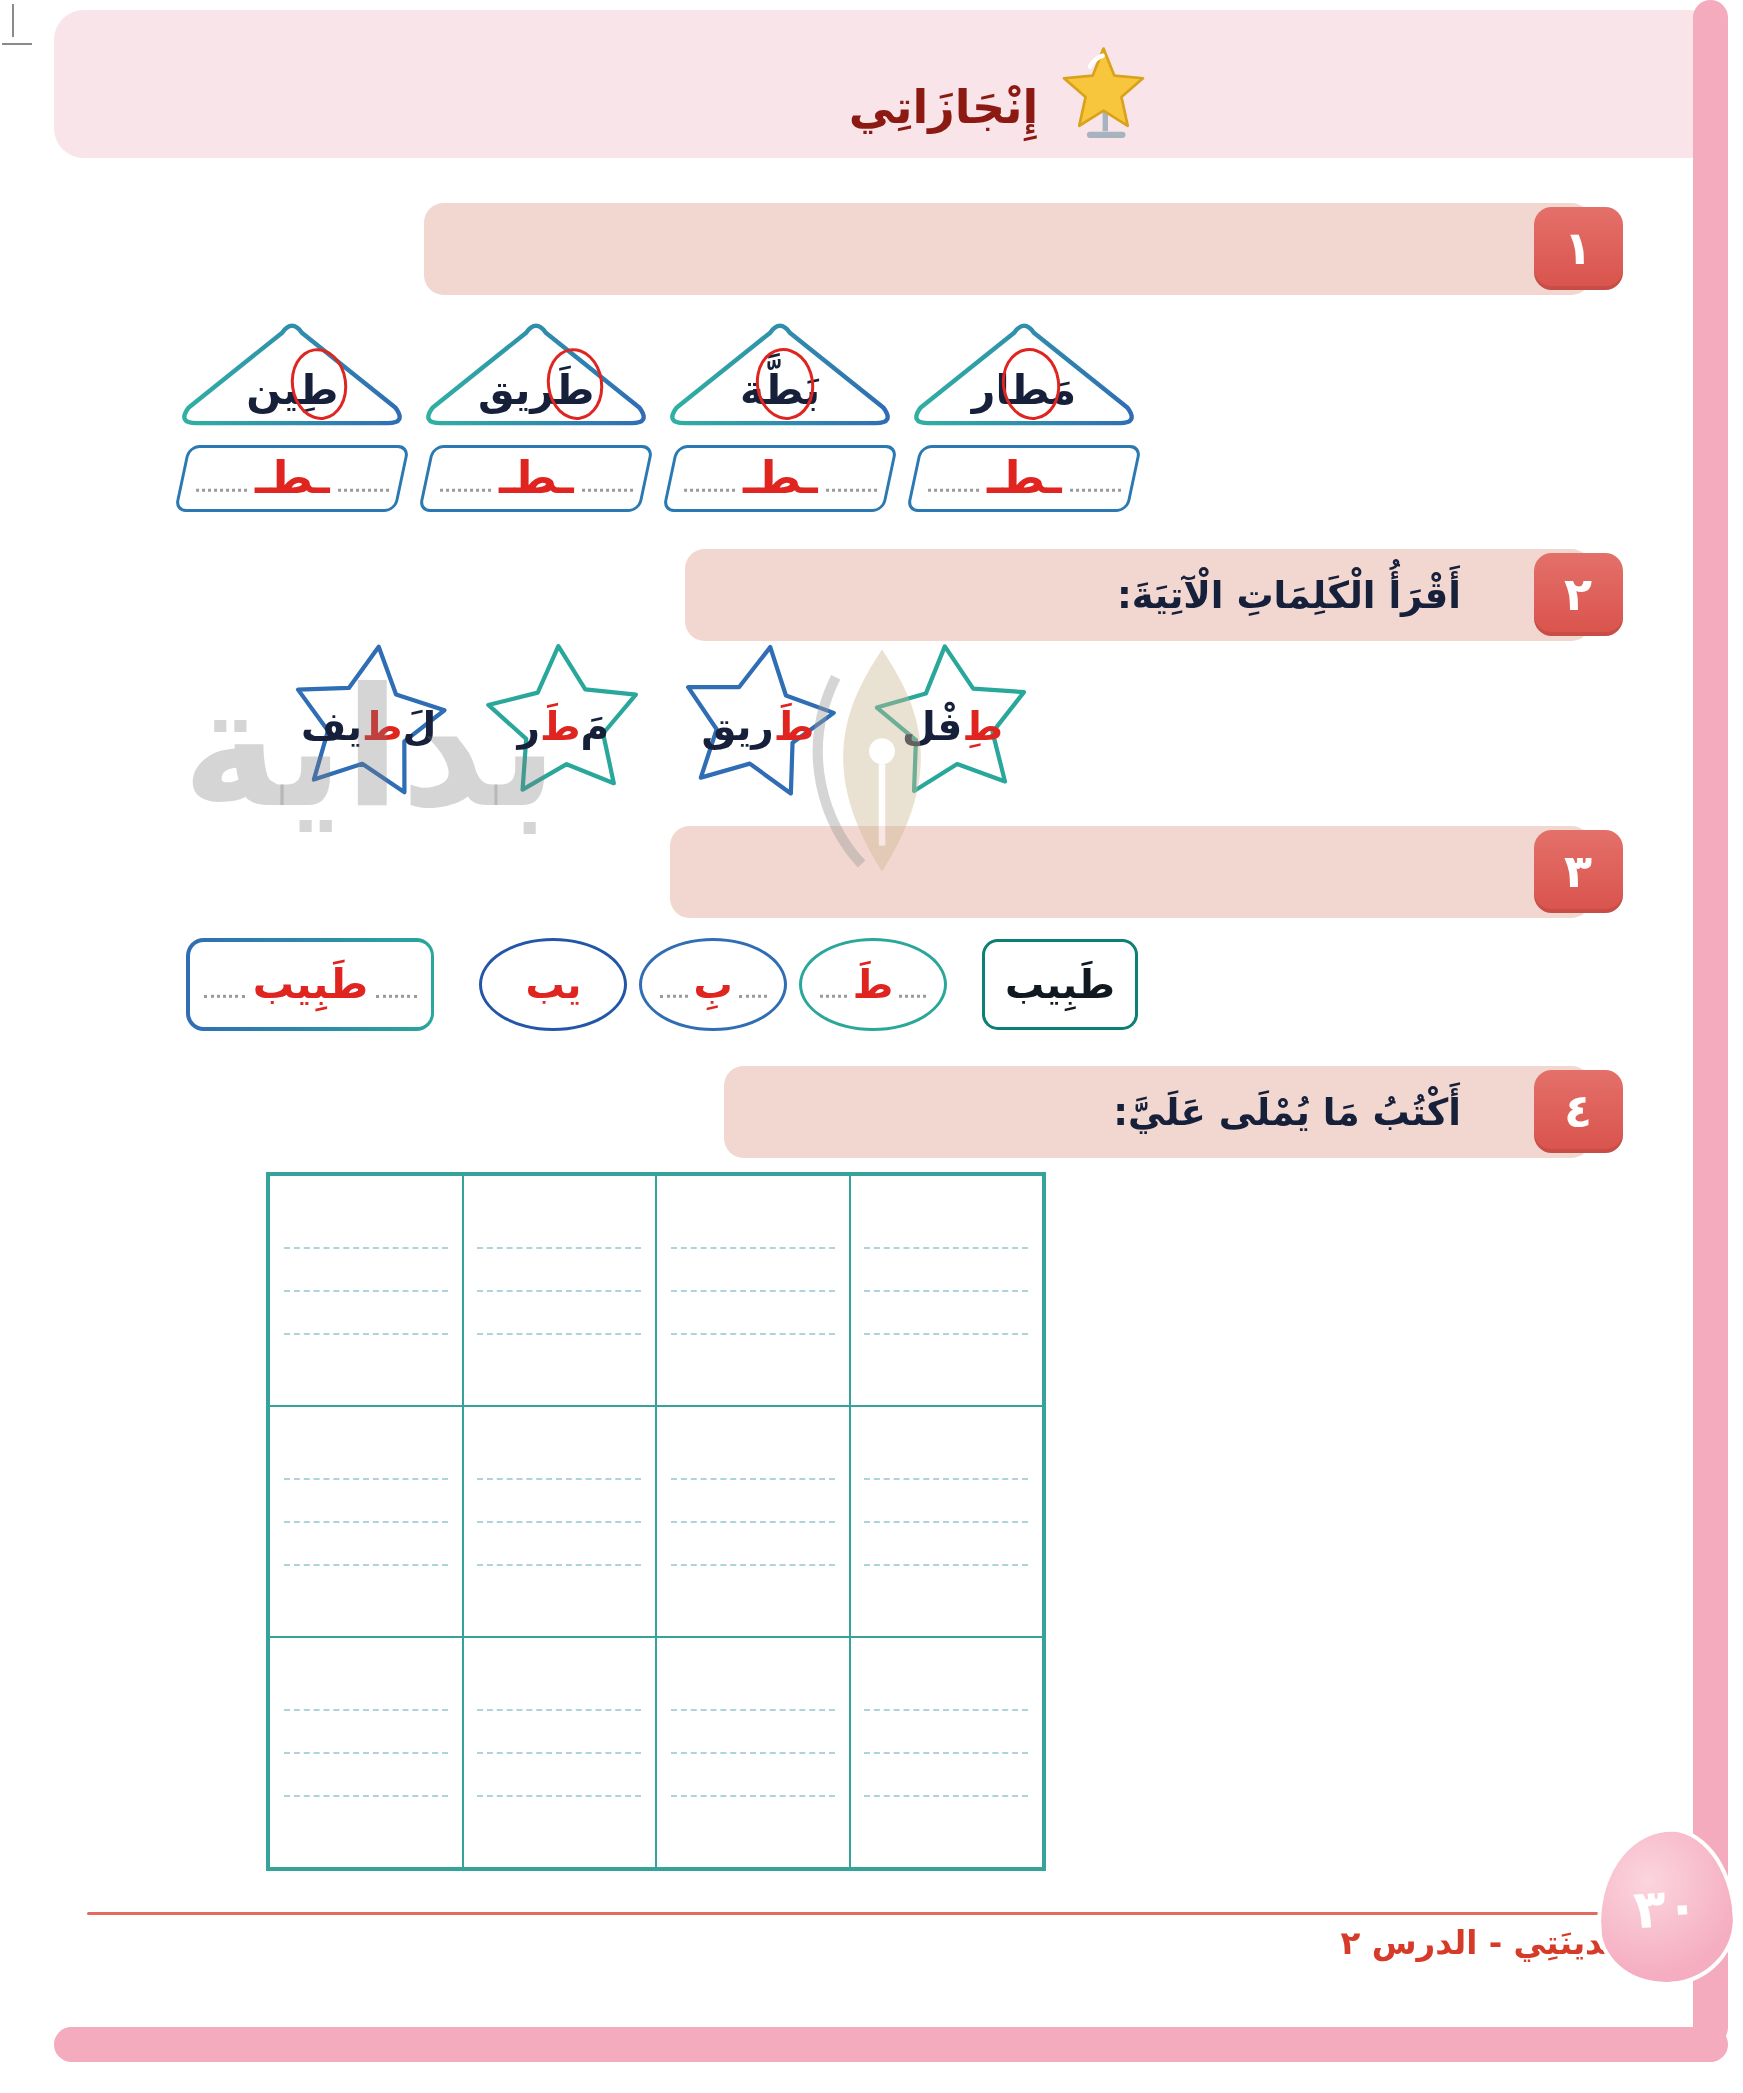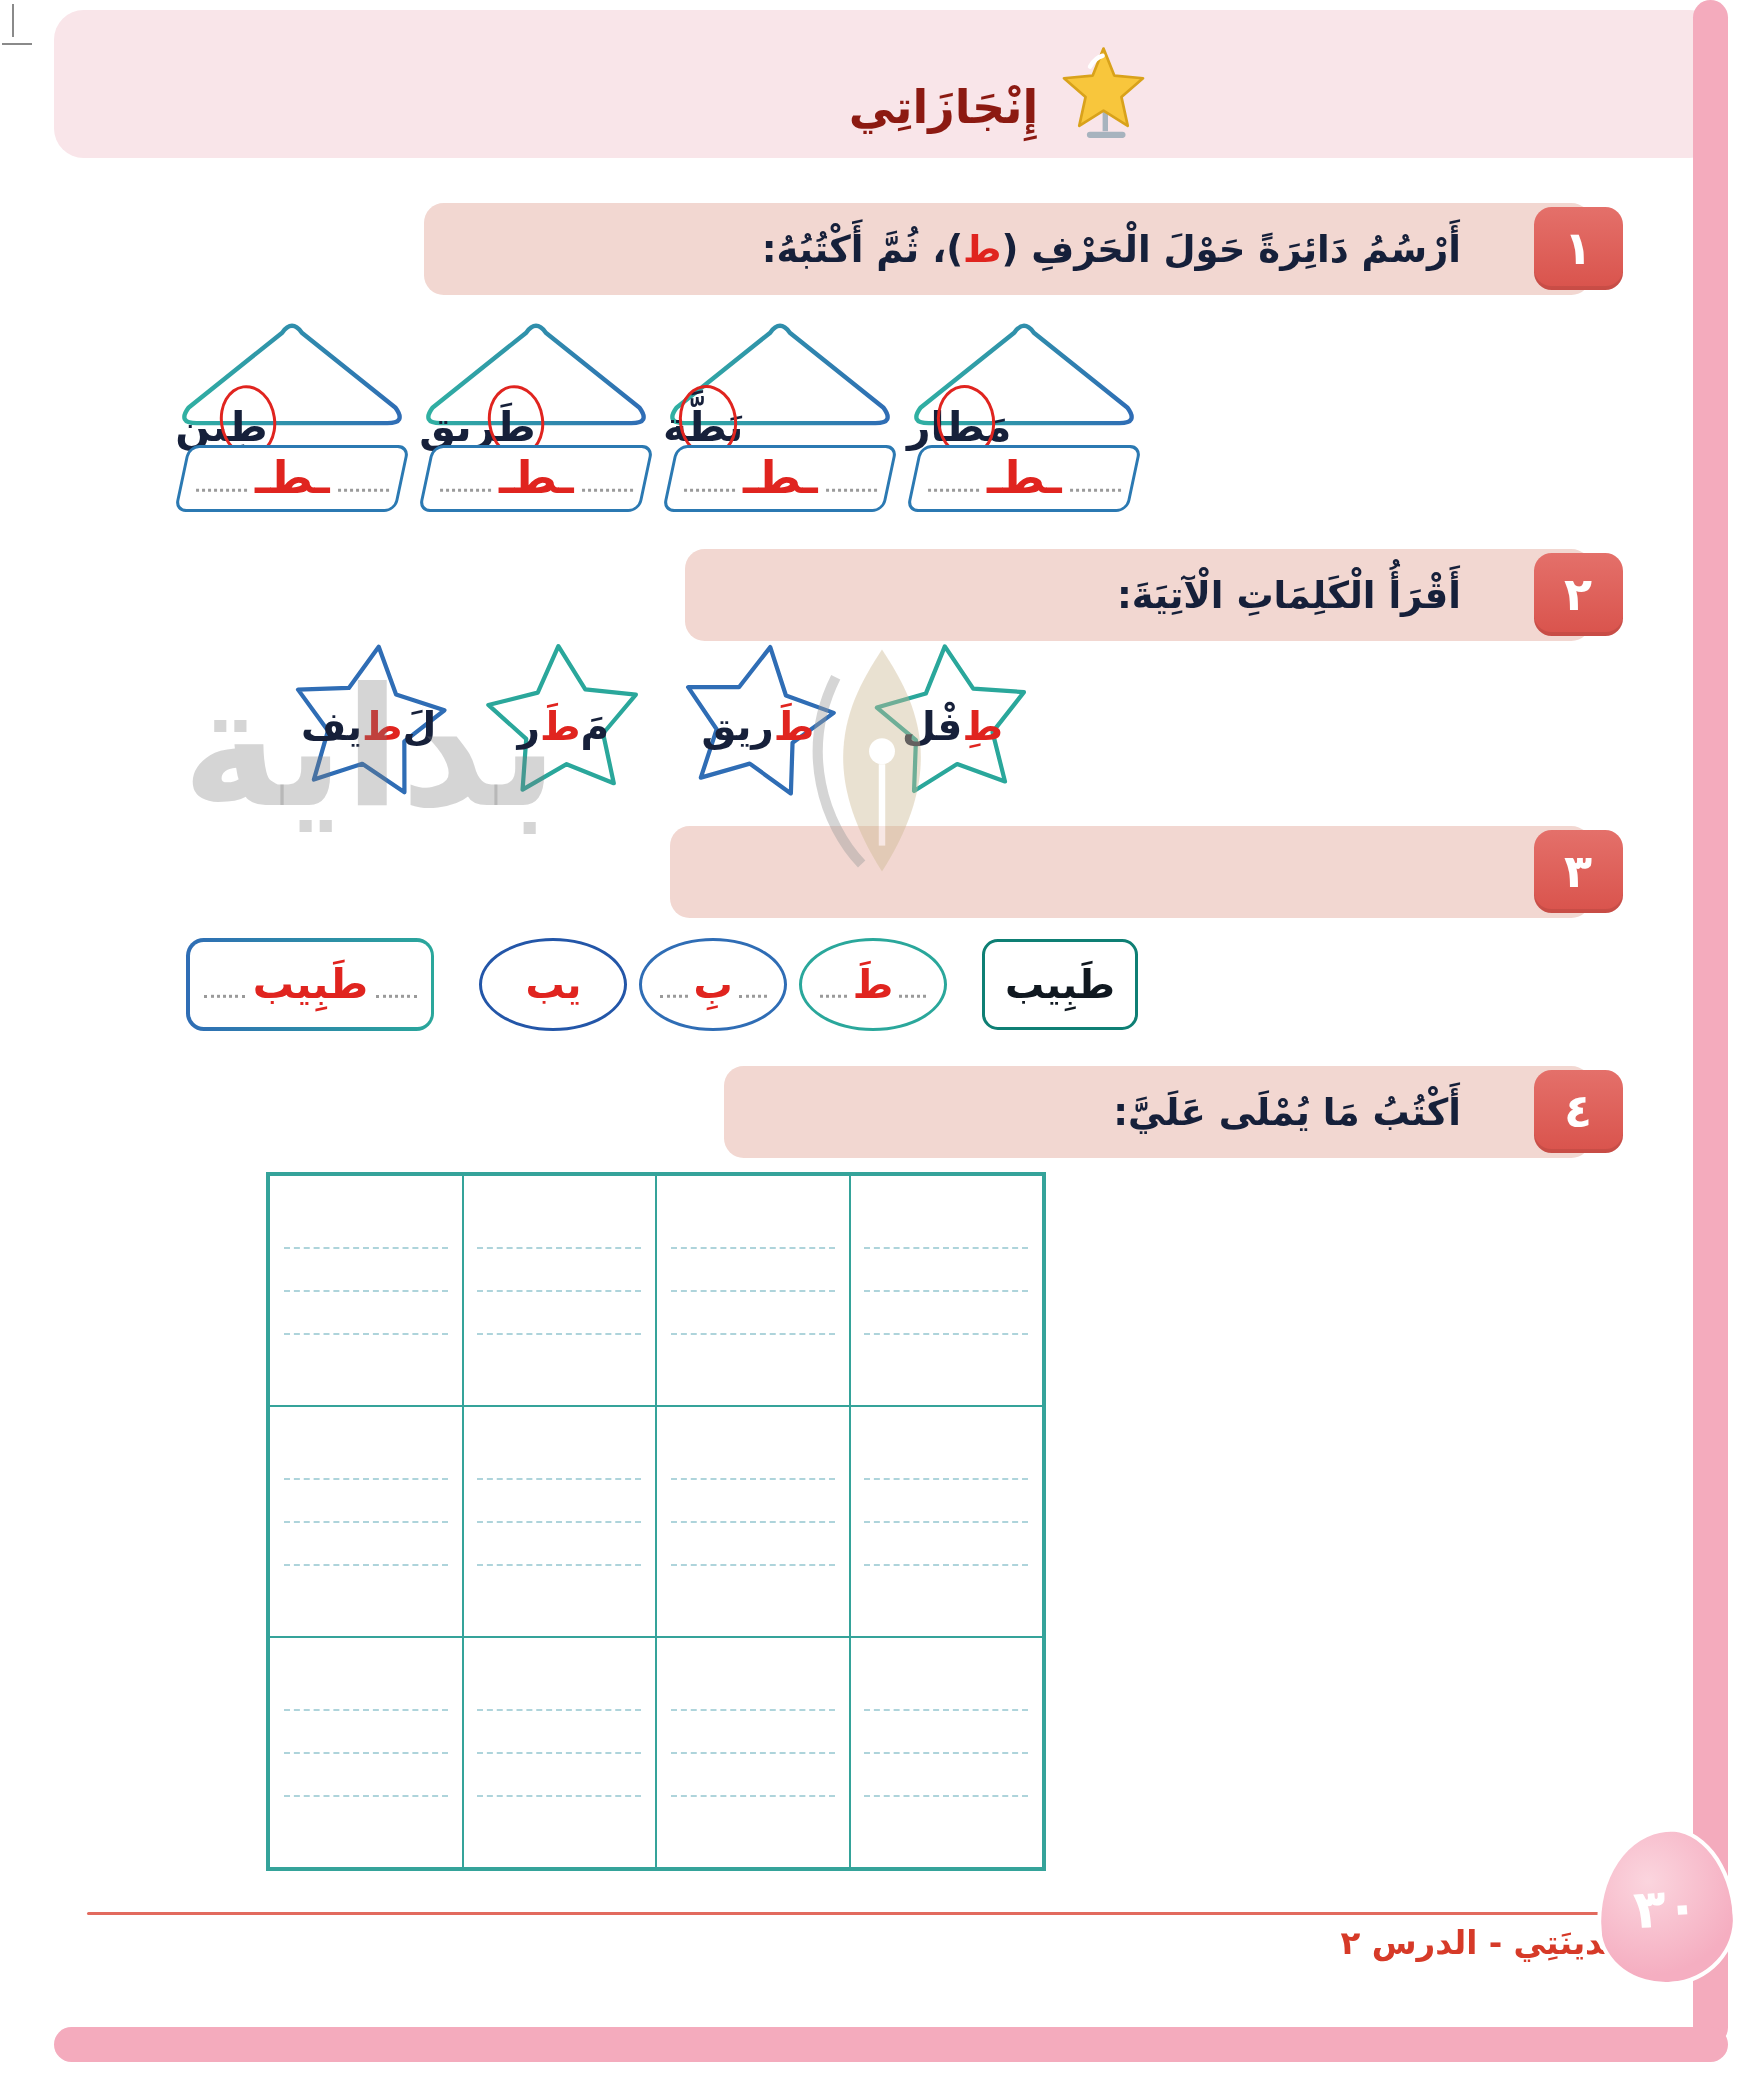--- a/index.html
+++ b/index.html
@@ -32,21 +32,21 @@
   #b2 { top: 549px; width: 906px; }
   #b3 { top: 826px; width: 921px; }
   #b4 { top: 1066px; width: 867px; }
   .red { color: #e0241f; }
 
   
   .tri-row { position: absolute; top: 315px; right: 603px; display: flex; gap: 9.9px; z-index: 2; }
   .tri-group { width: 234px; position: relative; }
   .tri { display: block; width: 234px; height: 116px; }
   .tri-path { fill: #fff; stroke: url(#gradTB); stroke-width: 4.5; stroke-linejoin: round; }
-  .tri-word { position: absolute; top: 51px; left: 0; right: 0; text-align: left; font-size: 41px; font-weight: bold; color: #16203a; line-height: 1.2; margin-top: 37px; }
+  .tri-word { position: absolute; top: 51px; left: 0; right: 0; text-align: center; font-size: 41px; font-weight: bold; color: #16203a; line-height: 1.2; }
   .ring { position: relative; display: inline; }
   .ring::after { content: ""; position: absolute; left: -8.9px; right: -8.9px; top: -17.7px; bottom: -5.9px;
                  border: 3.4px solid #e0241f; border-radius: 50%; transform: rotate(-8deg); pointer-events: none; }
   .trap { margin: 13.8px 5.9px 0; height: 67px; border: 3.4px solid #2b79b2; border-radius: 11.8px; transform: skewX(-12deg);
           background: #fff; display: flex; align-items: center; padding: 0 11.8px; }
   .trap-in { transform: skewX(12deg); display: flex; align-items: center; width: 100%; }
   .dotl { flex: 1 1 auto; border-bottom: 3px dotted #9a9a9a; height: 0; display: block; }
   .trap .dotl { transform: translateY(11.8px); }
   .trap-letter { font-size: 45px; font-weight: bold; color: #e0241f; line-height: .9; padding: 0 7.9px; font-style: normal; }
 
@@ -133,21 +133,20 @@
       <line x1="57" y1="60" x2="57" y2="96" stroke="#a7b3be" stroke-width="6"></line>
       <line x1="40" y1="100" x2="76" y2="100" stroke="#a7b3be" stroke-width="7" stroke-linecap="round"></line>
       <path d="M55,4 L67,34 L99,37 L75,58 L82,90 L55,73 L28,90 L35,58 L11,37 L43,34 Z" fill="#f8c63c" stroke="#d9a21b" stroke-width="3" stroke-linejoin="round"></path>
       <path d="M40,24 q6,-10 14,-12" stroke="#fff" stroke-width="5" fill="none" stroke-linecap="round"></path>
     </svg>
     <h1 class="page-title">إِنْجَازَاتِي</h1>
   </div>
 
   <div class="banner" id="b1">
     <div class="badge">١</div>
-    <div class="banner-title"><span>أَرْسُمُ دَائِرَةً حَوْلَ الْحَرْفِ (</span><span class="red">ط</span><span>)، ثُمَّ أَكْتُبُهُ:</span></div>
   </div>
 
   <div class="tri-row">
 
     <div class="tri-group">
       <svg class="tri" viewBox="0 0 238 118">
         <path class="tri-path" d="M109,18 Q119,4 129,18 L224,94 Q236,110 216,110 L22,110 Q2,110 14,94 Z"></path>
       </svg>
       <div class="tri-word"><span>مَ</span><span class="ring">ط</span><span>ار</span></div>
       <div class="trap">

